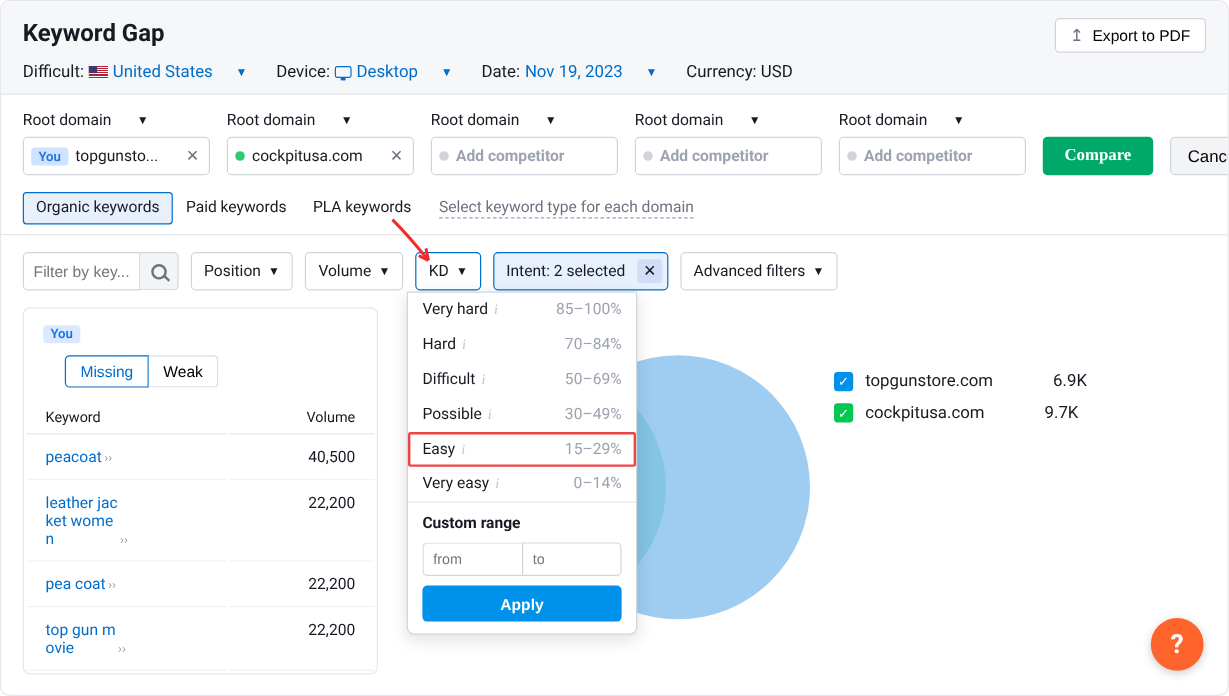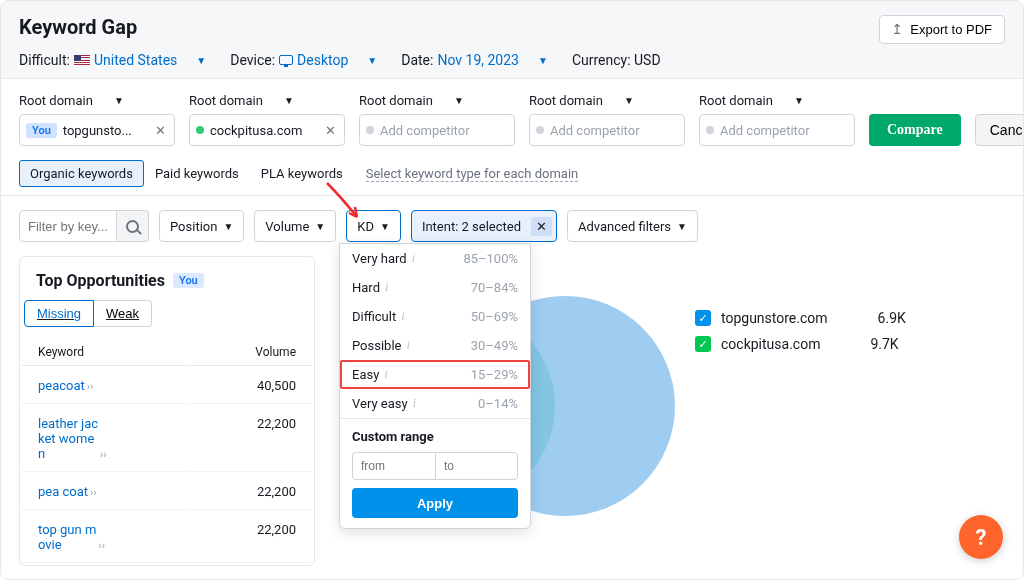--- a/index.html
+++ b/index.html
@@ -19,39 +19,39 @@
   .monitor::after { content:""; position:absolute; left:4px; right:4px; bottom:-3px; height:2px; background:#006dca; }
   .config { padding: 14px 18px 8px; border-bottom: 1px solid #e5e7eb; }
   .domain-row { display: flex; gap: 14px; align-items: flex-end; flex-wrap: nowrap; }
   .domain-col { display:flex; flex-direction:column; gap:6px; }
   .root-label { font-size: 13px; display:inline-flex; align-items:center; gap:21px; cursor:pointer; }
   .pill { border:1px solid #d1d5db; border-radius:4px; background:#fff; height:32px; display:flex; align-items:center; padding:0 6px; font-size:13px; width:156px; gap:6px; }
   .you-tag { background:#cfe2ff; color:#1a73e8; border-radius:3px; padding:1px 6px; font-size:11px; font-weight:600; }
   .dot { width:8px; height:8px; border-radius:50%; background:#2ecc71; flex-shrink:0; }
   .pill .txt { flex:1; white-space:nowrap; overflow:hidden; text-overflow:ellipsis; }
   .pill .close { color:#6b7280; cursor:pointer; padding:0 2px; }
-  .pill.placeholder { color:#9ca3af; }
+  .pill.placeholder { color:#9ca3af;font-weight:bold; }
   .btn-compare { background:#00a869; color:#fff; border:none; border-radius:4px; padding:0 18px; height:32px; font-size:14px; font-weight:600; cursor:pointer;font-family:Liberation Serif, serif; }
   .btn-cancel { background:#f3f4f6; border:1px solid #d1d5db; border-radius:4px; padding:0 14px; height:32px; font-size:14px; cursor:pointer; }
   .kw-type-row { display:flex; gap:0; margin-top:14px; align-items:center; }
   .tab { border:1px solid transparent; padding:5px 10px; font-size:13px; cursor:pointer; border-radius:3px; }
   .tab.active { border-color:#006dca; color:#171a22; background:#e8f0fc; }
   .tab-link { color:#6b7280; margin-left:12px; border-bottom:1px dashed #9ca3af; cursor:pointer; font-size:13px; }
   .filters { padding: 14px 18px; display:flex; gap:10px; align-items:center; position:relative; }
   .filter-input { border:1px solid #d1d5db; border-radius:4px 0 0 4px; height:32px; width:98px; padding:0 8px; font-size:13px; }
   .search-btn { border:1px solid #d1d5db; border-left:none; border-radius:0 4px 4px 0; height:32px; width:32px; background:#f3f4f6; cursor:pointer; display:inline-flex; align-items:center; justify-content:center; }
   .filter-dd { border:1px solid #d1d5db; border-radius:4px; height:32px; padding:0 10px; background:#fff; display:inline-flex; align-items:center; gap:6px; font-size:13px; cursor:pointer; }
   .filter-dd.kd-active { border-color:#006dca; }
   .filter-dd.intent { background:#e8f0fc; border-color:#006dca; padding-right:4px; }
   .intent-close { background:#d0dff7; border-radius:3px; padding:2px 5px; margin-left:4px; font-size:13px; }
   .content { display:flex; padding:0 18px 18px; gap:20px; }
   .opp-card { border:1px solid #e5e7eb; border-radius:6px; width:296px; flex-shrink:0; }
   .opp-head { padding:14px 16px 10px; display:flex; align-items:center; gap:8px; }
   .opp-head h3 { font-size:16px; font-weight:700; }
-  .seg { display:flex; margin:0 4px 10px;text-decoration:underline; }
+  .seg { display:flex; margin:0 34px 10px; }
   .seg-btn { border:1px solid #d1d5db; padding:5px 12px; font-size:13px; background:#fff; cursor:pointer; }
   .seg-btn:first-child { border-radius:4px 0 0 4px; }
   .seg-btn:last-child { border-radius:0 4px 4px 0; border-left:none; }
   .seg-btn.active { border-color:#006dca; color:#006dca; }
   .opp-table { width:100%; }
   .opp-table th { text-align:left; font-size:12px; font-weight:400; color:#171a22; padding:6px 16px; border-bottom:1px solid #e5e7eb; }
   .opp-table th.r { text-align:right; }
   .opp-table td { padding:10px 16px; border-bottom:1px solid #f1f2f3; font-size:13px; vertical-align:top; }
   .opp-table td.r { text-align:right; }
   .kw-link { color:#006dca; cursor:pointer; }
@@ -215,21 +215,20 @@
   </div>
   <div class="filter-dd">
       <span>Advanced filters</span> 
       <span class="chev dark">▼</span>
     </div>
 </div>
 
 <div class="content">
   <div class="opp-card">
     <div class="opp-head">
-      <h3>Top Opportunities</h3>
       <span class="you-tag" style="background:#dbe9ff">You</span>
     </div>
     <div class="seg">
       <button class="seg-btn active">Missing</button>
       <button class="seg-btn">Weak</button>
     </div>
     <table class="opp-table">
       <thead>
           <tr>
         <th>Keyword</th>

